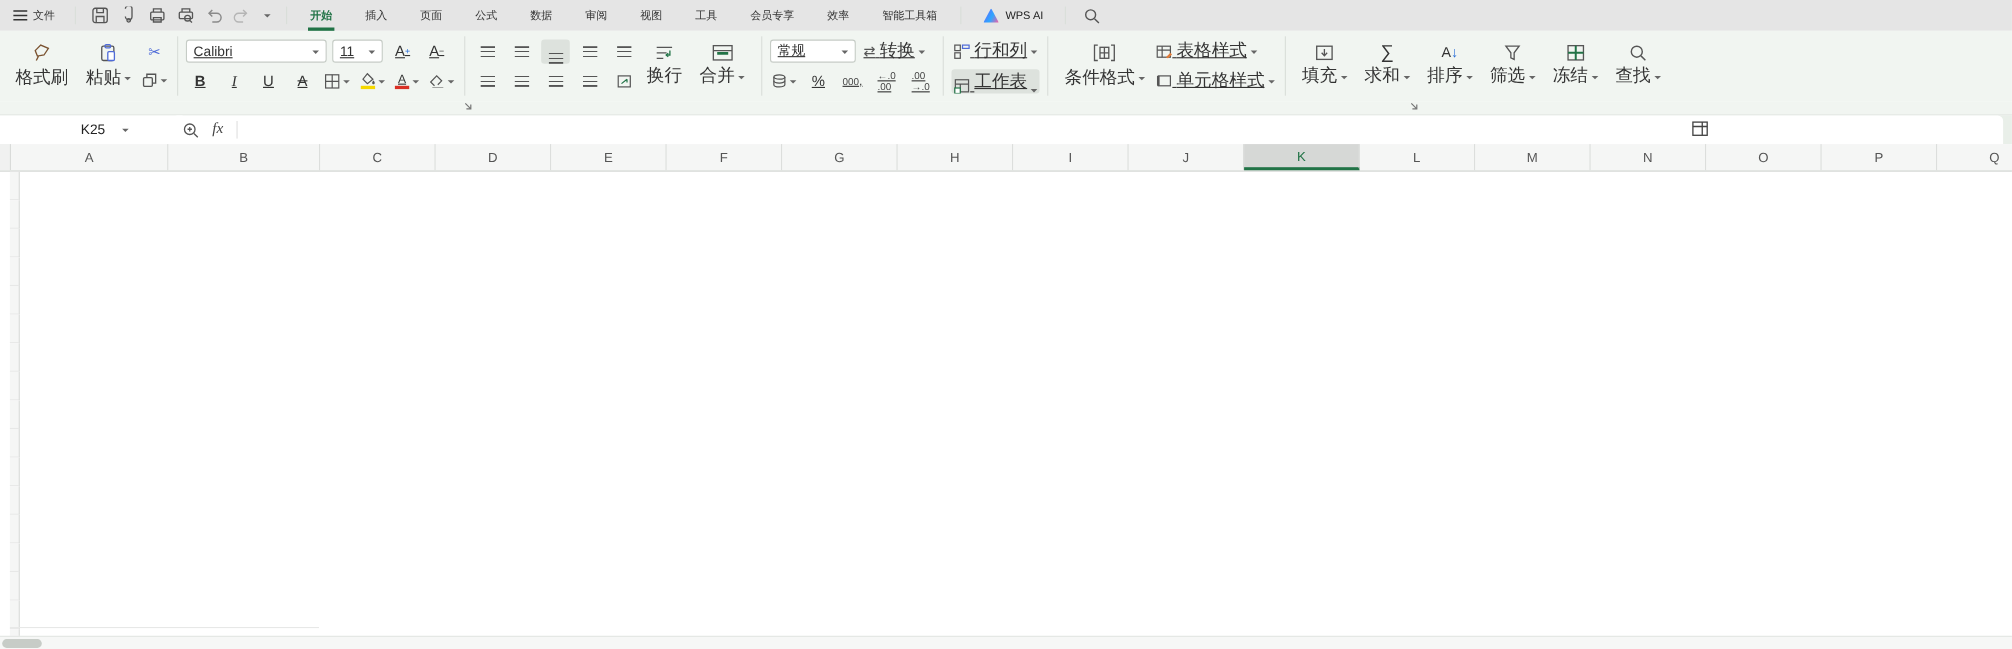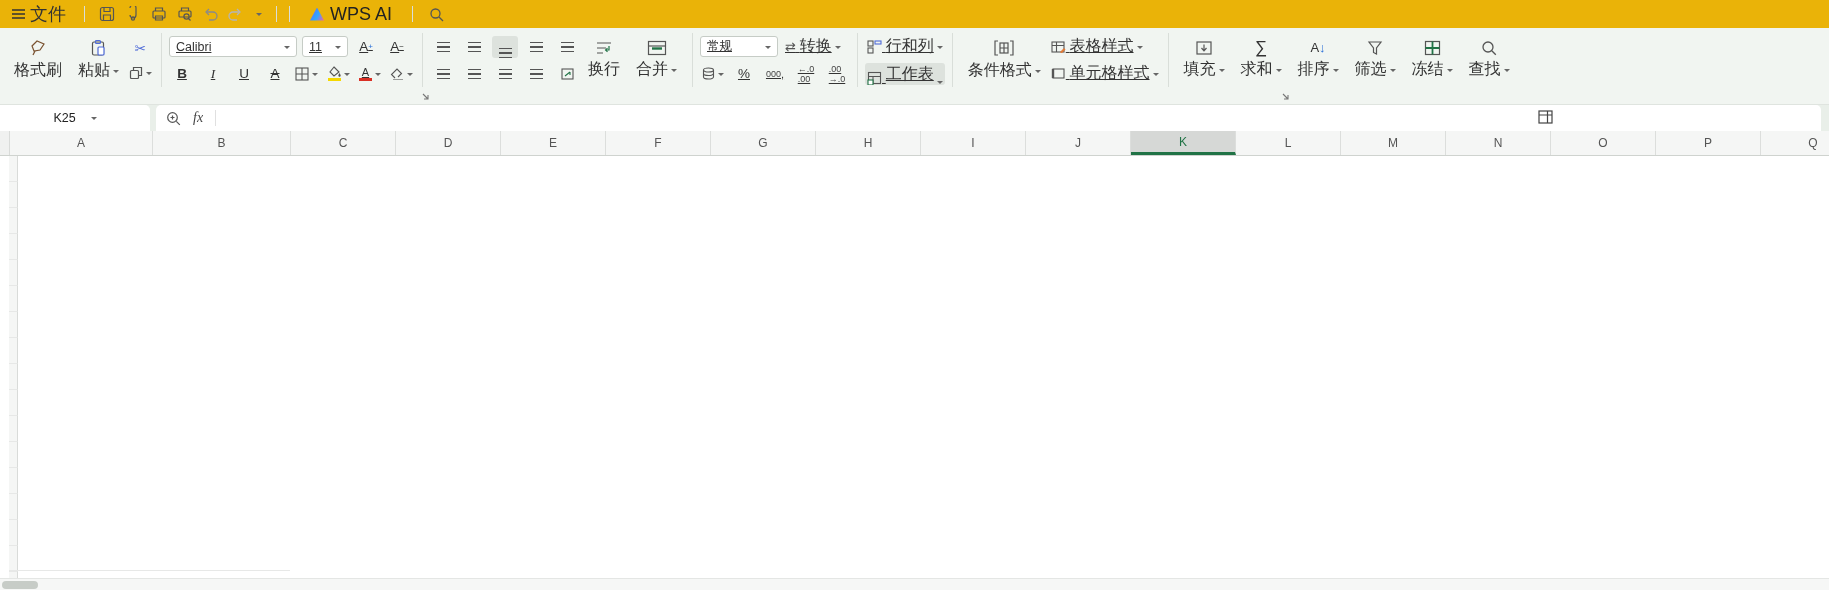--- a/index.html
+++ b/index.html
@@ -4,21 +4,21 @@
 <style>
   html,body{margin:0;padding:0;}
   body{width:1829px;height:590px;overflow:hidden;background:#fff;
        font-family:"Liberation Sans","DejaVu Sans",sans-serif;color:#333;-webkit-font-smoothing:antialiased;}
   .rep{display:contents;}
   .chev{display:inline-block;width:0;height:0;border:3.2px solid transparent;border-top-color:#666;margin-left:3px;transform:translateY(2px);}
   .vsep{width:1px;background:#d9ded9;align-self:stretch;margin:5px 7px;}
   svg{display:block;}
 
   
-  .menubar{height:28px;background:#eab308;display:flex;align-items:center;font-size:18px;}
+  .menubar{height:28px;background:#e5e5e5;display:flex;align-items:center;font-size:10px;}
   .mb-file{display:flex;align-items:center;gap:5px;padding:0 12px;}
   .qicons{display:flex;align-items:center;gap:10px;padding:0 8px;}
   .tabs{display:flex;align-items:center;}
   .tab{padding:0 15px;height:28px;display:flex;align-items:center;position:relative;cursor:default;}
   .tab.active{color:#217346;font-weight:bold;}
   .tab.active::after{content:"";position:absolute;left:13px;right:13px;bottom:0;height:3px;background:#217346;}
   .wpsai{display:flex;align-items:center;gap:6px;padding:0 14px;font-weight:normal;color:#222;}
   .ai-logo{width:14px;height:13px;background:linear-gradient(120deg,#6a5bff 0%,#2ea7ff 55%,#ff5ba0 100%);clip-path:polygon(50% 0,100% 100%,0 100%);}
   .mb-sep{width:1px;height:16px;background:#d9ded9;margin:0 6px;}
 
@@ -32,21 +32,21 @@
   .combo{background:#fff;border:1px solid #c6ccc6;border-radius:3px;height:21px;display:flex;align-items:center;justify-content:space-between;padding:0 6px;font-size:12.5px;box-sizing:border-box;}
   .bars{width:13px;height:10px;background:repeating-linear-gradient(#555 0 1.4px,transparent 1.4px 4.3px);}
   .lbl{font-size:16px;color:#333;display:inline-flex;align-items:center;}
   .tiny{font-size:9px;color:#444;letter-spacing:0;}
   .colorbar{width:13px;height:3px;margin-top:1px;}
   .sub-strip{height:12px;background:#f1f5f1;border-bottom:1px solid #dfe4df;position:relative;}
   .expander{position:absolute;top:1px;width:8px;height:8px;}
 
   
   .fbar{height:26px;background:#e9efe9;display:flex;align-items:center;position:relative;}
-  .namebox{width:150px;height:26px;background:#fff;border-radius:0 5px 0 0;display:flex;align-items:center;justify-content:center;font-size:12.5px;color:#222;gap:12px;}
+  .namebox{width:150px;height:26px;background:#fff;border-radius:0 5px 0 0;display:flex;align-items:center;justify-content:center;font-size:12.5px;color:#222;gap:12px;padding-left:20px;}
   .fxzone{position:absolute;left:156px;right:8px;top:0;bottom:0;background:#fff;border-radius:5px 5px 0 0;display:flex;align-items:center;padding-left:10px;gap:12px;}
   .fx{font-family:"Liberation Serif","DejaVu Serif",serif;font-style:italic;font-size:14px;color:#444;}
   .fbar-div{width:1px;height:16px;background:#e0e0e0;}
   .fpanel{position:absolute;right:268px;top:5px;}
 
   
   .sheet{position:relative;width:1829px;height:460px;overflow:hidden;background:#fff;}
   .colheads{display:flex;height:24px;background:#f5f6f5;border-bottom:1px solid #cfd3cf;font-size:12px;color:#555;overflow:hidden;width:1829px;}
   .ch-corner{width:9px;border-right:1px solid #d9dbd9;flex:none;background:#f0f1f0;}
   .chd{width:105px;flex:none;display:flex;align-items:center;justify-content:center;border-right:1px solid #dcdedc;box-sizing:border-box;}
@@ -108,20 +108,33 @@
       </span>
     <span>
         <svg width="15" height="13" fill="none" stroke="#b5b5b5" stroke-width="1.3">
           <path d="M12 4H5a4 4 0 0 0 0 8h4"></path>
           <path d="M9 1l3 3-3 3"></path>
         </svg>
       </span>
     <span class="chev"></span>
   </div>
   <span class="mb-sep"></span>
+  <div class="tabs">
+    <span class="tab active">开始</span>
+    <span class="tab">插入</span>
+    <span class="tab">页面</span>
+    <span class="tab">公式</span>
+    <span class="tab">数据</span>
+    <span class="tab">审阅</span>
+    <span class="tab">视图</span>
+    <span class="tab">工具</span>
+    <span class="tab">会员专享</span>
+    <span class="tab">效率</span>
+    <span class="tab">智能工具箱</span>
+  </div>
   <span class="mb-sep"></span>
   <div class="wpsai">
     <span class="ai-logo"></span>
     <span>WPS AI</span>
   </div>
   <span class="mb-sep"></span>
   <span style="padding:0 10px;">
       <svg width="15" height="15" fill="none" stroke="#555" stroke-width="1.3">
         <circle cx="6.5" cy="6.5" r="4.5"></circle>
         <path d="M10 10l4 4"></path>

